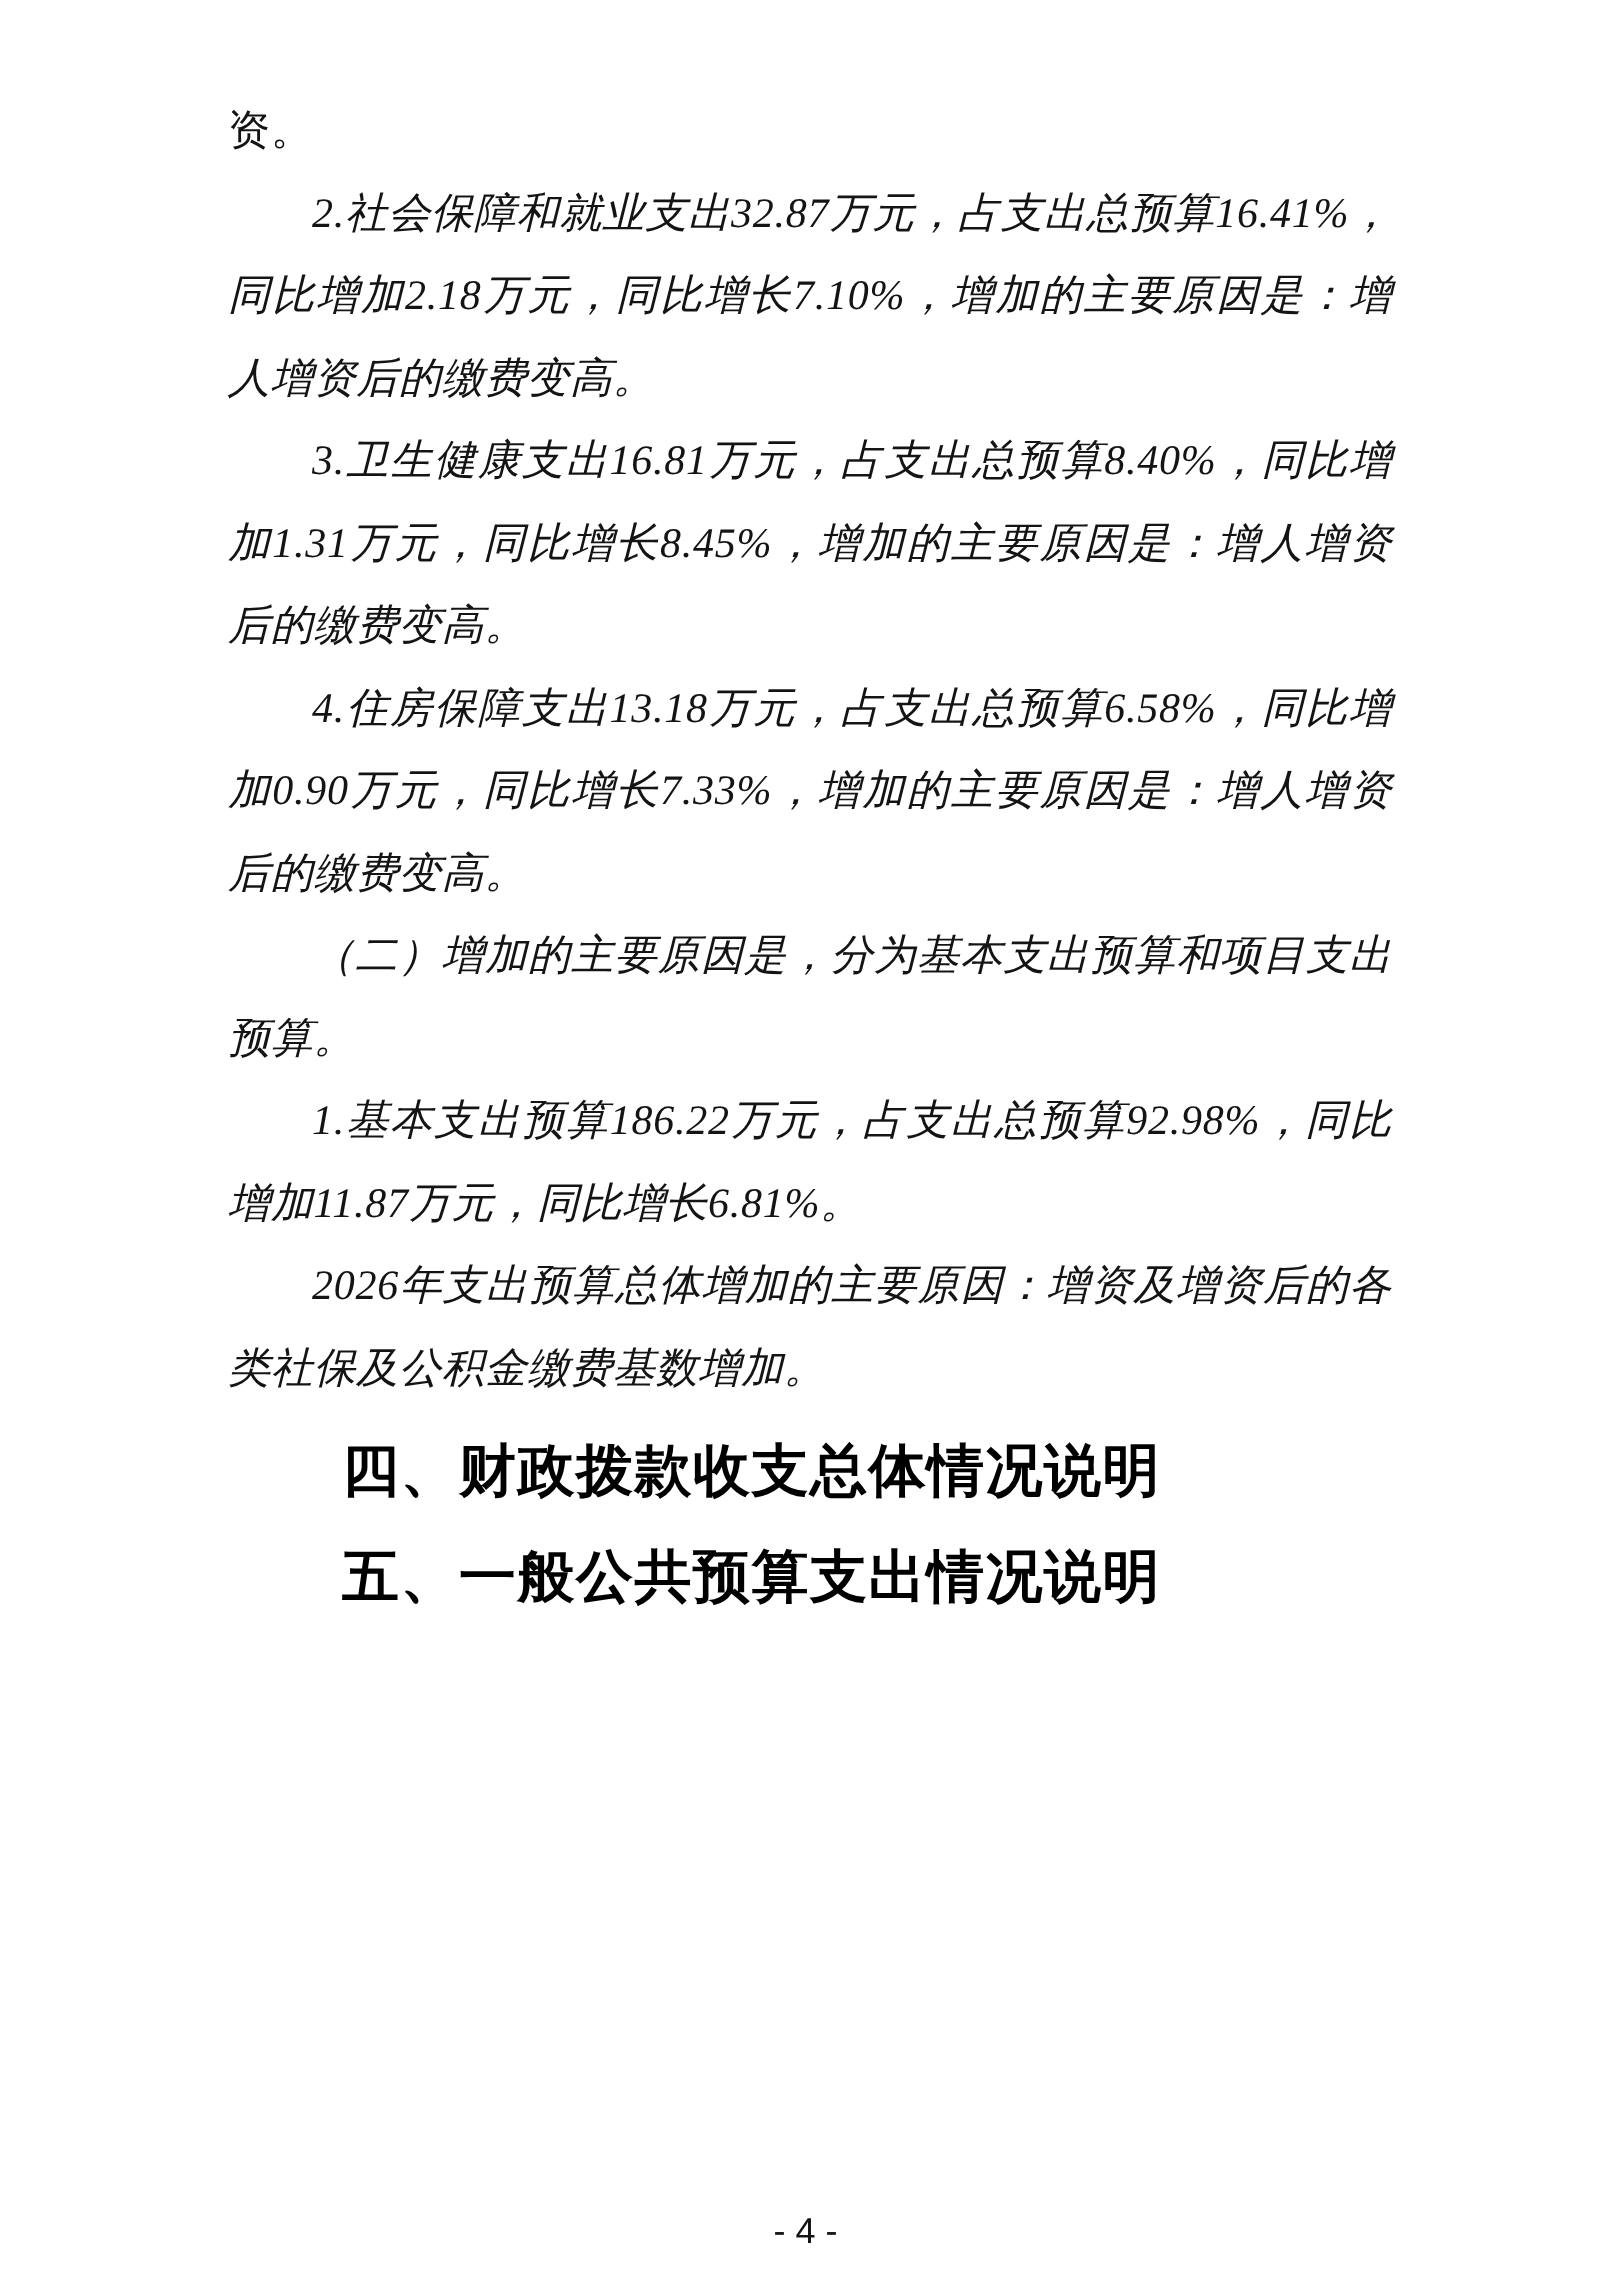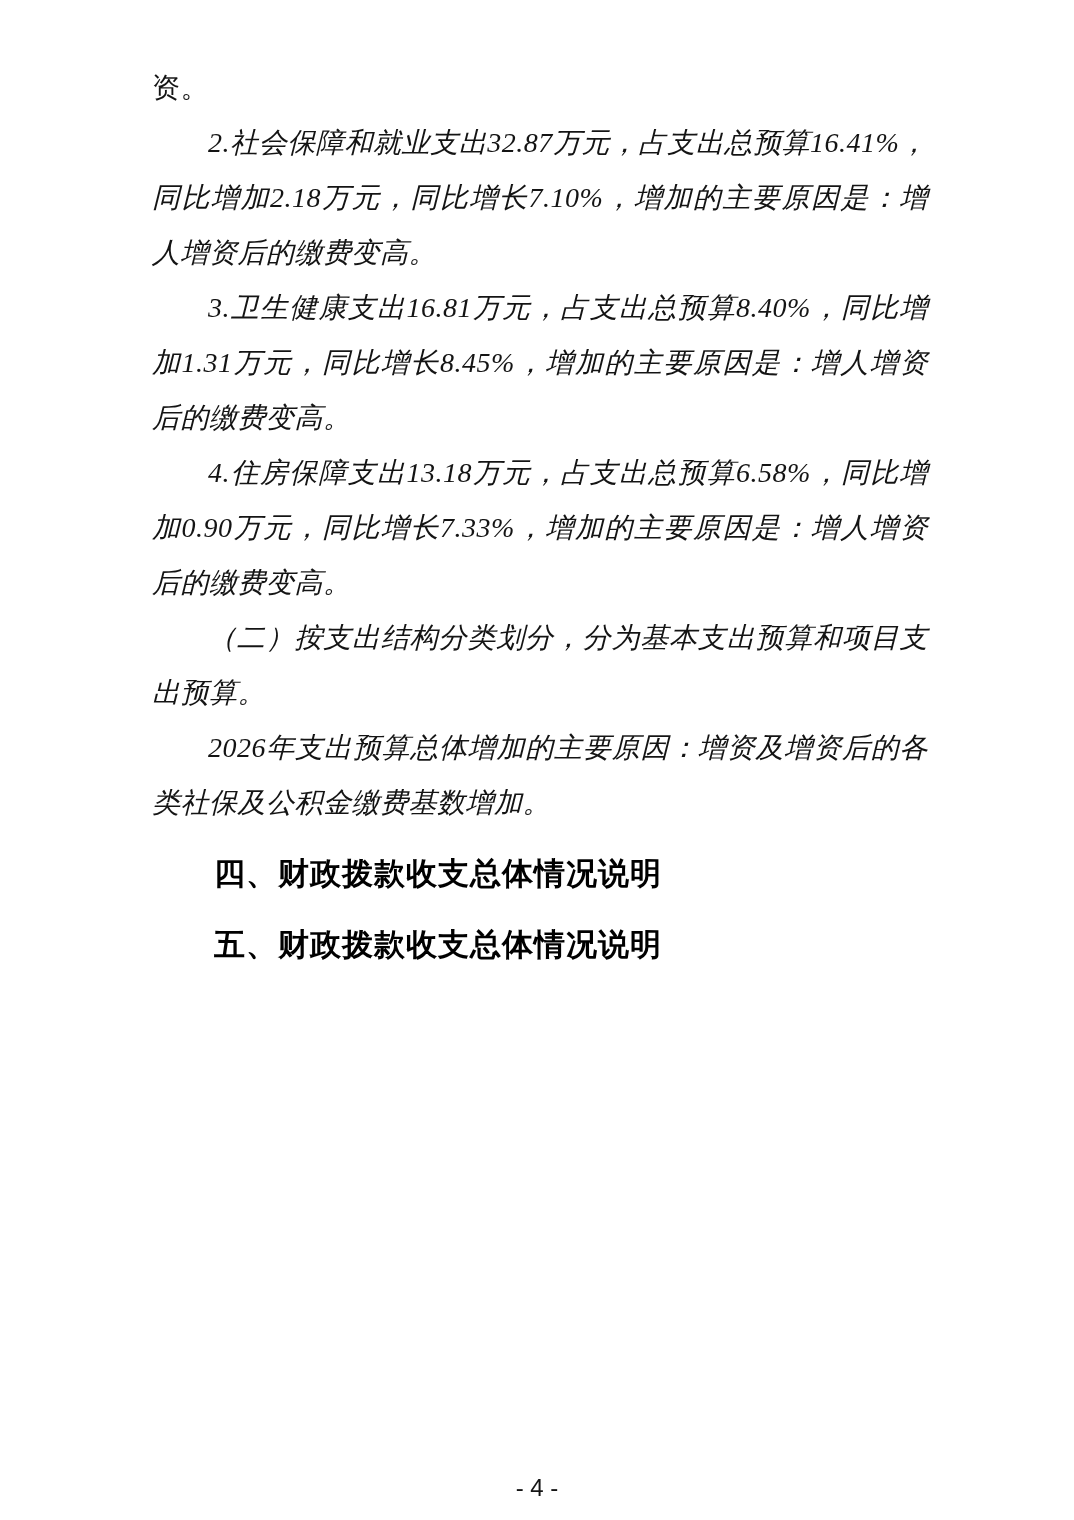--- a/index.html
+++ b/index.html
@@ -28,23 +28,23 @@
     text-align: justify;
     text-justify: inter-ideograph;
     letter-spacing: 0.5px;
     margin: 0;
   }
   .para.indent {
     text-indent: 2em;
     font-style: italic;
   }
   .heading {
-    font-family: Liberation Serif, serif;
+    font-family: Liberation Mono, monospace;
     font-weight: 700;
-    font-size: 31px;
+    font-size: 38px;
     line-height: 55px;
     margin: 16px 0;
     text-indent: 2em;
     letter-spacing: 1px;
     color: #000000;
   }
   .footer {
     position: absolute;
     left: 0;
     width: 100%;
@@ -57,19 +57,20 @@
 </style>
 </head>
 <body>
 
 <div class="page">
   <div class="content" id="doc-content">
       <div class="para">资。</div>
       <div class="para indent">2.社会保障和就业支出32.87万元，占支出总预算16.41%，同比增加2.18万元，同比增长7.10%，增加的主要原因是：增人增资后的缴费变高。</div>
       <div class="para indent">3.卫生健康支出16.81万元，占支出总预算8.40%，同比增加1.31万元，同比增长8.45%，增加的主要原因是：增人增资后的缴费变高。</div>
       <div class="para indent">4.住房保障支出13.18万元，占支出总预算6.58%，同比增加0.90万元，同比增长7.33%，增加的主要原因是：增人增资后的缴费变高。</div>
-      <div class="para indent">（二）按支出结构分类划分，分为基本支出预算和项目支出预算。</div>
+      <div class="para indent">（二）增加的主要原因是，分为基本支出预算和项目支出预算。</div>
+      <div class="para indent">1.基本支出预算186.22万元，占支出总预算92.98%，同比增加11.87万元，同比增长6.81%。</div>
       <div class="para indent">2026年支出预算总体增加的主要原因：增资及增资后的各类社保及公积金缴费基数增加。</div>
       <div class="heading">四、财政拨款收支总体情况说明</div>
-      <div class="heading">五、财政拨款收支总体情况说明</div>
+      <div class="heading">五、一般公共预算支出情况说明</div>
     </div>
   <div class="footer">- 4 -</div>
 </div>
 
 </body></html>

